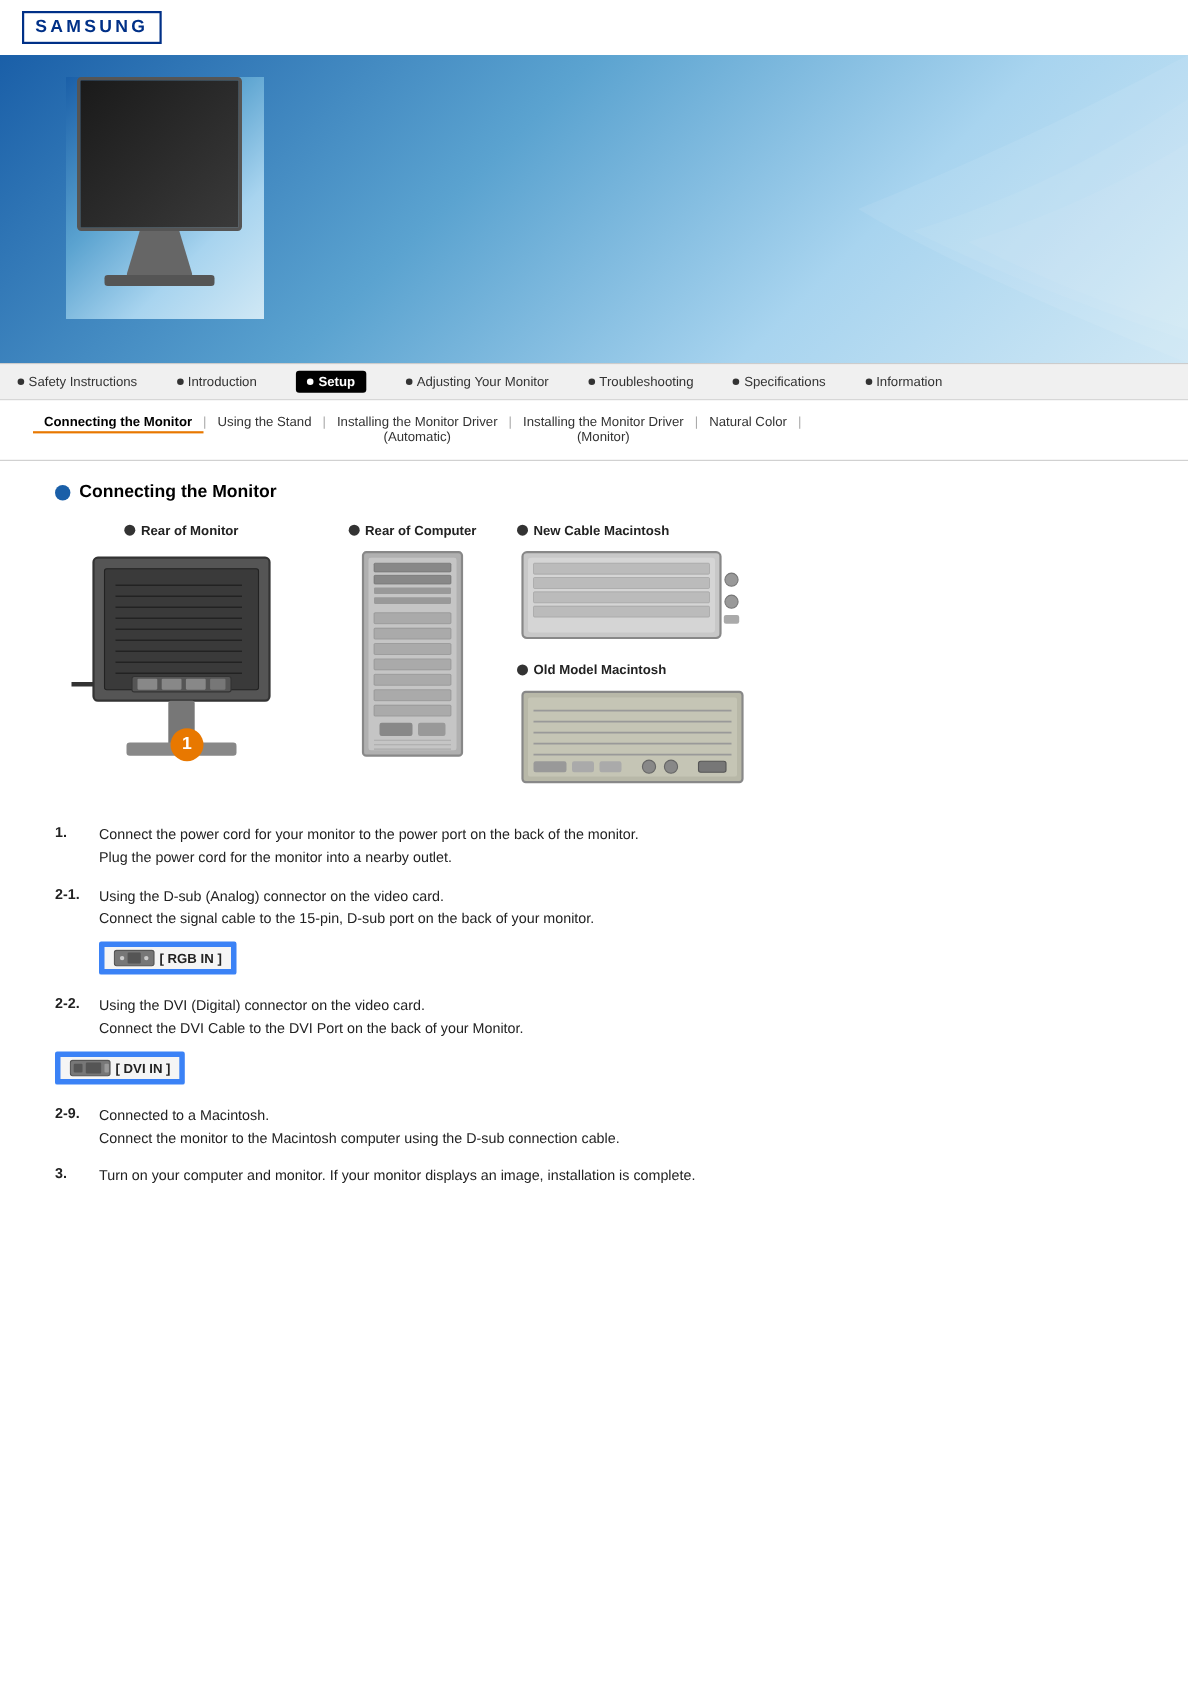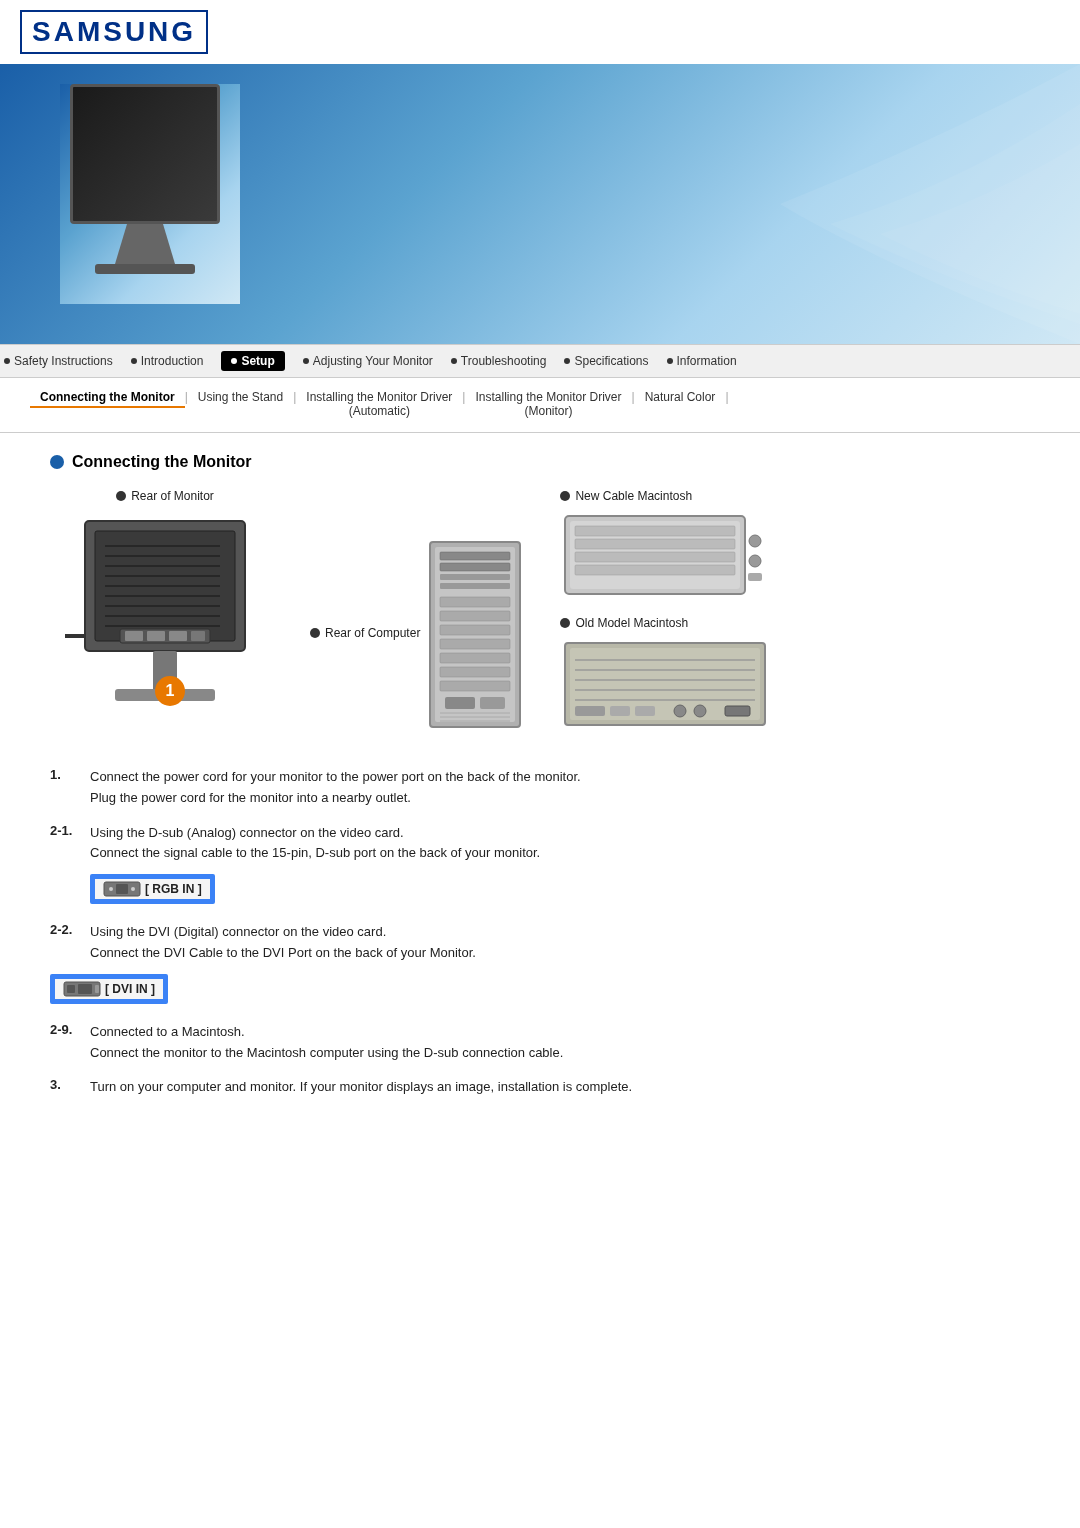--- a/index.html
+++ b/index.html
@@ -59,24 +59,24 @@
       top: 0;
       width: 500px;
       height: 280px;
     }
 
     
     .nav-bar {
       background: #f0f0f0;
       border-top: 1px solid #ccc;
       border-bottom: 1px solid #ccc;
-      padding: 6px 4px;
-      display: flex;
-      align-items: center;
-      gap: 18px;
+      padding: 6px 16px;
+      display: flex;
+      align-items: center;
+      gap: 36px;
       font-size: 12px;
     }
     .nav-item {
       display: flex;
       align-items: center;
       gap: 4px;
       color: #333;
       cursor: pointer;
       white-space: nowrap;
     }
@@ -158,21 +158,21 @@
 
     
     .diagram-monitor {
       display: flex;
       flex-direction: column;
       align-items: center;
       min-width: 230px;
     }
     .diagram-label {
       font-size: 12px;
-      font-weight: normal;
+      font-weight: bold;
       display: flex;
       align-items: center;
       gap: 5px;
       margin-bottom: 8px;
     }
     .diag-dot {
       width: 10px;
       height: 10px;
       background: #333;
       border-radius: 50%;
@@ -187,24 +187,23 @@
       align-items: center;
       justify-content: center;
       font-weight: bold;
       font-size: 16px;
       margin-top: 5px;
     }
 
     
     .diagram-computer {
       display: flex;
-      flex-direction: row;
+      flex-direction: column;
       align-items: center;
       min-width: 130px;
-      margin-top: 48px;
     }
 
     
     .diagram-mac {
       display: flex;
       flex-direction: column;
       align-items: flex-start;
       gap: 15px;
       flex: 1;
     }
@@ -244,21 +243,21 @@
       margin: 4px 0 4px 0;
       background: #f5f5f5;
       border-radius: 2px;
       font-size: 12px;
       font-weight: bold;
     }
     .logo-area {
       padding: 10px 20px;
     }
     .samsung-logo {
-      font-size: 28px;
+      font-size: 16px;
       font-weight: bold;
       letter-spacing: 3px;
       color: #003087;
       font-family: 'Arial Black', Arial, sans-serif;
       border: 2px solid #003087;
       padding: 4px 10px;
       display: inline-block;
     }
   </style>
 </head>

